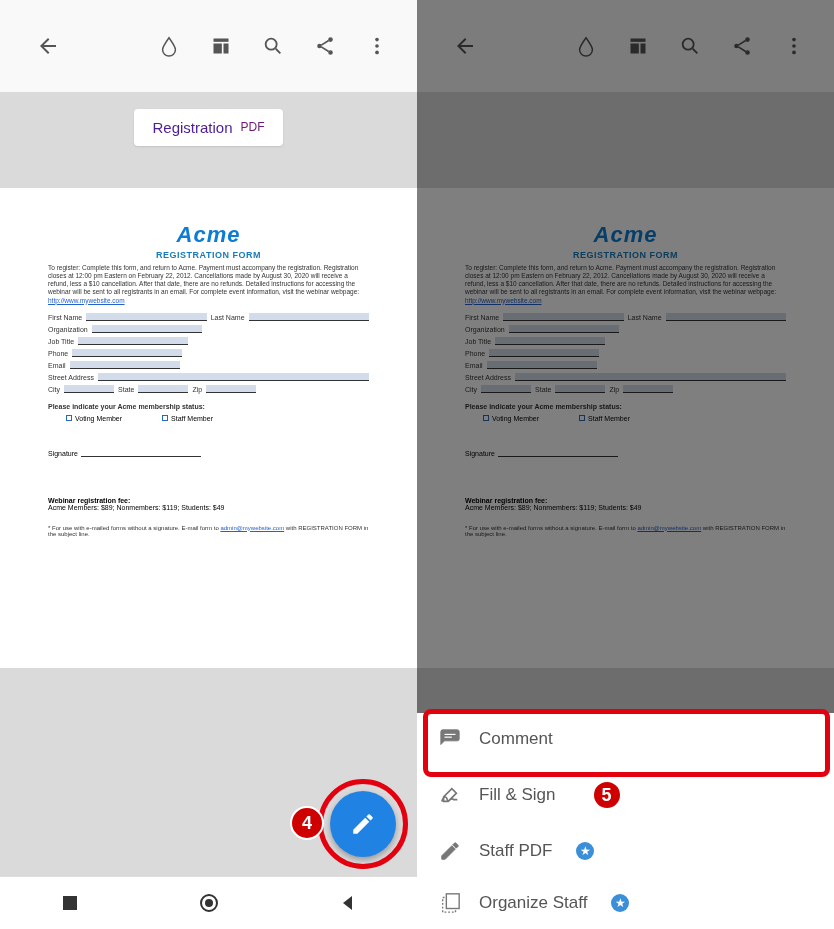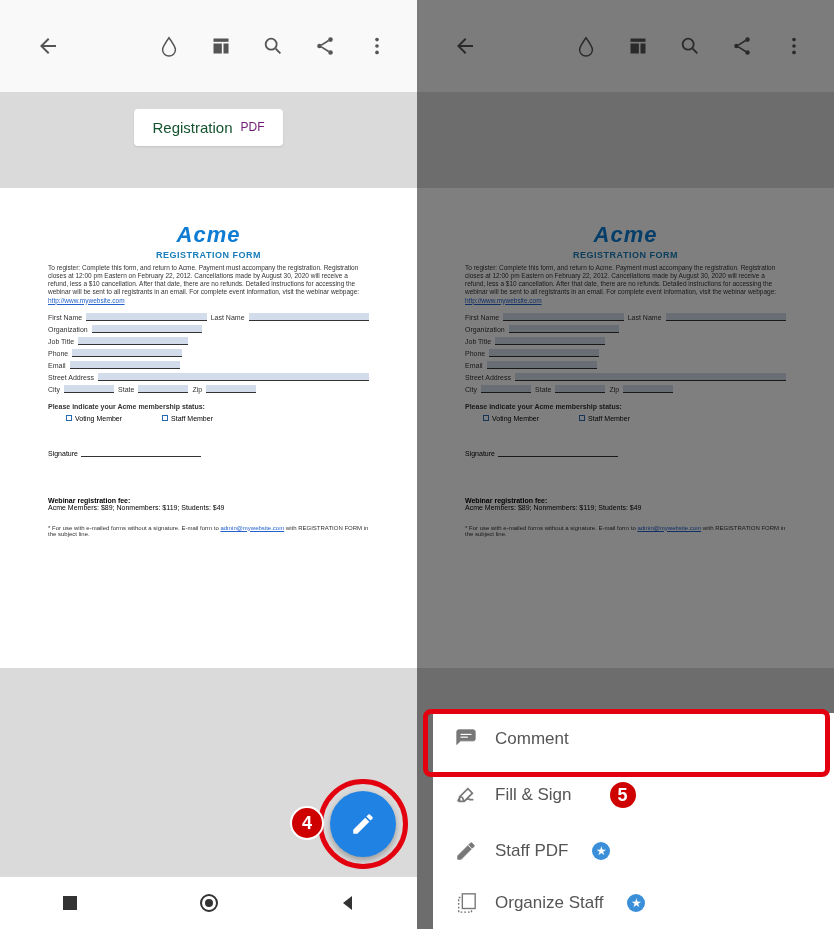--- a/index.html
+++ b/index.html
@@ -5,21 +5,21 @@
     * { box-sizing: border-box; margin: 0; padding: 0; }
     body { font-family: Arial, sans-serif; display: flex; width: 834px; height: 929px; overflow: hidden; }
     .pane { width: 417px; height: 929px; position: relative; background: #dadada; }
     .pane-right { position: relative; }
     .pane-right .overlay { position: absolute; top: 0; left: 0; right: 0; bottom: 0; background: rgba(0,0,0,0.5); z-index: 5; }
     .toolbar { height: 92px; background: #f9f9f9; display: flex; align-items: center; padding: 0 18px; }
     .toolbar .spacer { flex: 1; }
     .toolbar .icon-btn { width: 44px; height: 44px; display: flex; align-items: center; justify-content: center; margin-left: 8px; fill: #555; color:#555; cursor: pointer; }
     .badge-area { background: #dadada; height: 70px; display: flex; align-items: center; justify-content: center; }
     .doc-badge { background: #fff; padding: 10px 18px; border-radius: 4px; display: flex; align-items: center; gap: 8px; box-shadow: 0 1px 2px rgba(0,0,0,0.1); }
-    .doc-badge-title { color: #14532d; font-size: 15px; }
+    .doc-badge-title { color: #4c1d95; font-size: 15px; }
     .doc-badge-type { color: #701a75; font-size: 12px; }
     .doc-area { background: #dadada; padding: 26px 0 0 0; }
     .document { background: #fff; width: 417px; margin: 0 auto; padding: 34px 48px 30px 48px; min-height: 480px; }
     .logo { text-align: center; color: #0d7cd4; font-size: 22px; font-weight: bold; font-style: italic; letter-spacing: 1px; }
     .formtitle { text-align: center; color: #177cb9; font-size: 9px; font-weight: bold; margin: 2px 0 4px 0; letter-spacing: 0.5px;}
     .p-text { font-size: 6.5px; color: #333; line-height: 1.25; margin-bottom: 8px; }
     .p-text a { color: #2361cc; text-decoration: underline; }
     .frow { display: flex; align-items: flex-end; gap: 4px; font-size: 7px; margin: 4px 0; }
     .flabel { color: #333; white-space: nowrap; }
     .finput { border-bottom: 1px solid #333; background: #d2dcea; height: 8px; flex: 1; min-width: 20px; }
@@ -35,21 +35,21 @@
     .footnote { font-size: 6px; color: #333; margin-top: 14px; }
     .footnote a { color: #2361cc; text-decoration: underline; }
     .bottomspace { height: 62px; background: #dadada; }
     .androidnav { position: absolute; bottom: 0; left: 0; right: 0; height: 53px; background: #fff; display: flex; align-items: center; justify-content: space-around; border-top: 1px solid #ddd; z-index: 20; }
     .androidnav .nav-btn { width: 24px; height: 24px; display: flex; align-items: center; justify-content: center; }
     .fab-container { position: absolute; bottom: 72px; right: 21px; z-index: 20; }
     .fab { width: 66px; height: 66px; border-radius: 50%; background: #2083e4; display: flex; align-items: center; justify-content: center; box-shadow: 0 3px 6px rgba(0,0,0,0.3); cursor: pointer; }
     .circle-ring { position: absolute; top: -12px; left: -12px; width: 90px; height: 90px; border: 5px solid #e3000f; border-radius: 50%; }
     .num-badge { position: absolute; width: 34px; height: 34px; border-radius: 50%; background: #cf0000; border: 2px solid #fff; color: #fff; display: flex; align-items: center; justify-content: center; font-size: 18px; font-weight: bold; z-index: 30; }
     .num-badge.n4 { bottom: 89px; right: 93px; }
-    .actions { position: absolute; bottom: 0; left: 16px; right: 0; background: #fff; z-index: 10; }
+    .actions { position: absolute; bottom: 0; left: 0; right: 0; background: #fff; z-index: 10; }
     .action-item { display: flex; align-items: center; padding: 15px 22px; gap: 18px; font-size: 17px; color: #555; cursor: pointer; }
     .action-item svg { width: 22px; height: 22px; fill: #777; stroke:#777; }
     .star { display: inline-flex; width: 18px; height: 18px; border-radius: 50%; background: #3a8fd8; color: #fff; align-items: center; justify-content: center; font-size: 12px; margin-left: 6px; }
     .highlight-box { position: absolute; border: 5px solid #e3000f; border-radius: 8px; z-index: 15; pointer-events: none; }
     .highlight-box.fillsign { top: 709px; left: 6px; right: 4px; height: 68px; }
     .lowergrey { height: 200px; background: #dadada; }
   </style>
 </head>
 <body>
 

